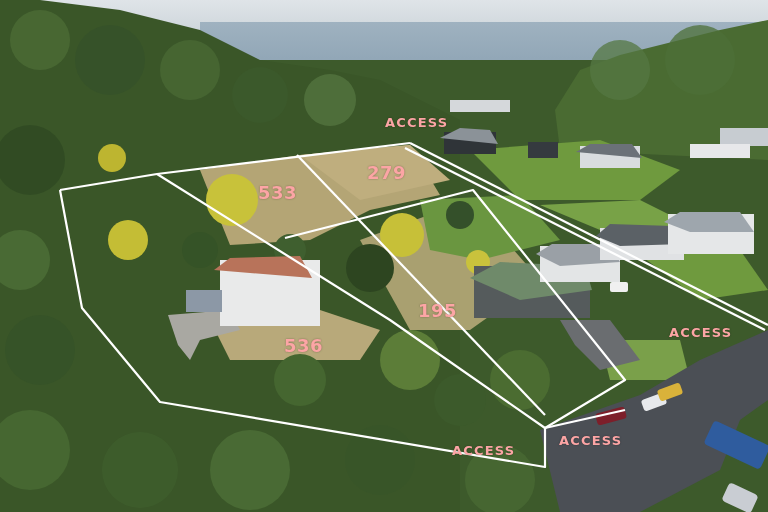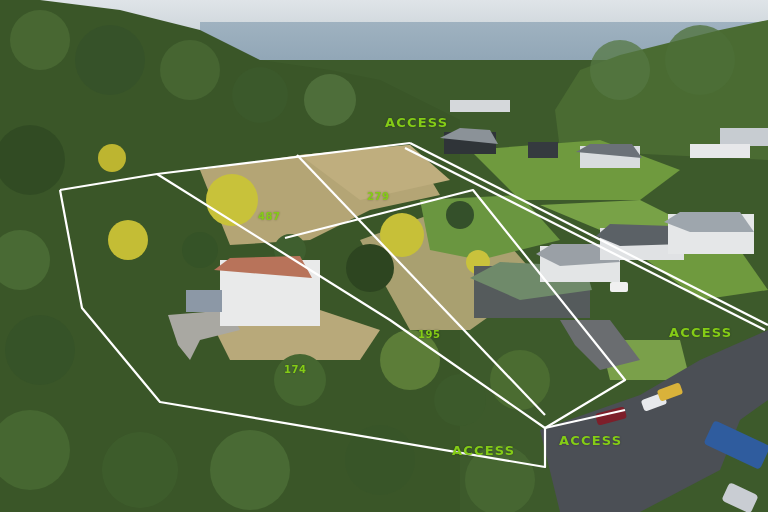--- a/index.html
+++ b/index.html
@@ -3,26 +3,26 @@
 <meta charset="utf-8">
 <style>
   html, body { margin: 0; padding: 0; }
   body { width: 768px; height: 512px; overflow: hidden; background: #3b5a2c; }
   .scene { position: relative; width: 768px; height: 512px; overflow: hidden; }
   svg.photo { position: absolute; left: 0; top: 0; width: 768px; height: 512px; }
   .lbl {
     position: absolute;
     font-family: "DejaVu Sans", sans-serif;
     font-weight: bold;
-    color: #84cc16;
+    color: #fca5a5;
     text-shadow: 0 0 2px rgba(0,0,0,0.35);
     white-space: nowrap;
     line-height: 1;
   }
-  .lot { font-size: 10px; letter-spacing: 0.5px; margin-top: 28px; }
+  .lot { font-size: 18px; letter-spacing: 0.5px; }
   .access { font-size: 13px; letter-spacing: 1.2px; }
 </style>
 </head>
 <body>
 
 <div class="scene">
   <svg class="photo" viewBox="0 0 768 512">
     <defs>
       <linearGradient id="sky" x1="0" y1="0" x2="0" y2="1">
         <stop offset="0" stop-color="#dfe4e8"></stop>
@@ -134,22 +134,22 @@
       <polyline points="297,155 545,415"></polyline>
 
       <polyline points="285,238 473,190 625,380 545,428"></polyline>
 
       <polyline points="410,143 768,325"></polyline>
       <polyline points="405,148 765,330"></polyline>
       <polyline points="545,428 625,410"></polyline>
     </g>
   </svg>
 
-  <span class="lbl lot" style="left:258px; top:184px;">487</span>
+  <span class="lbl lot" style="left:258px; top:184px;">533</span>
   <span class="lbl lot" style="left:367px; top:164px;">279</span>
   <span class="lbl lot" style="left:418px; top:302px;">195</span>
-  <span class="lbl lot" style="left:284px; top:337px;">174</span>
+  <span class="lbl lot" style="left:284px; top:337px;">536</span>
 
   <span class="lbl access" style="left:385px; top:116px;">ACCESS</span>
   <span class="lbl access" style="left:669px; top:326px;">ACCESS</span>
   <span class="lbl access" style="left:452px; top:444px;">ACCESS</span>
   <span class="lbl access" style="left:559px; top:434px;">ACCESS</span>
 </div>
 
 </body></html>

